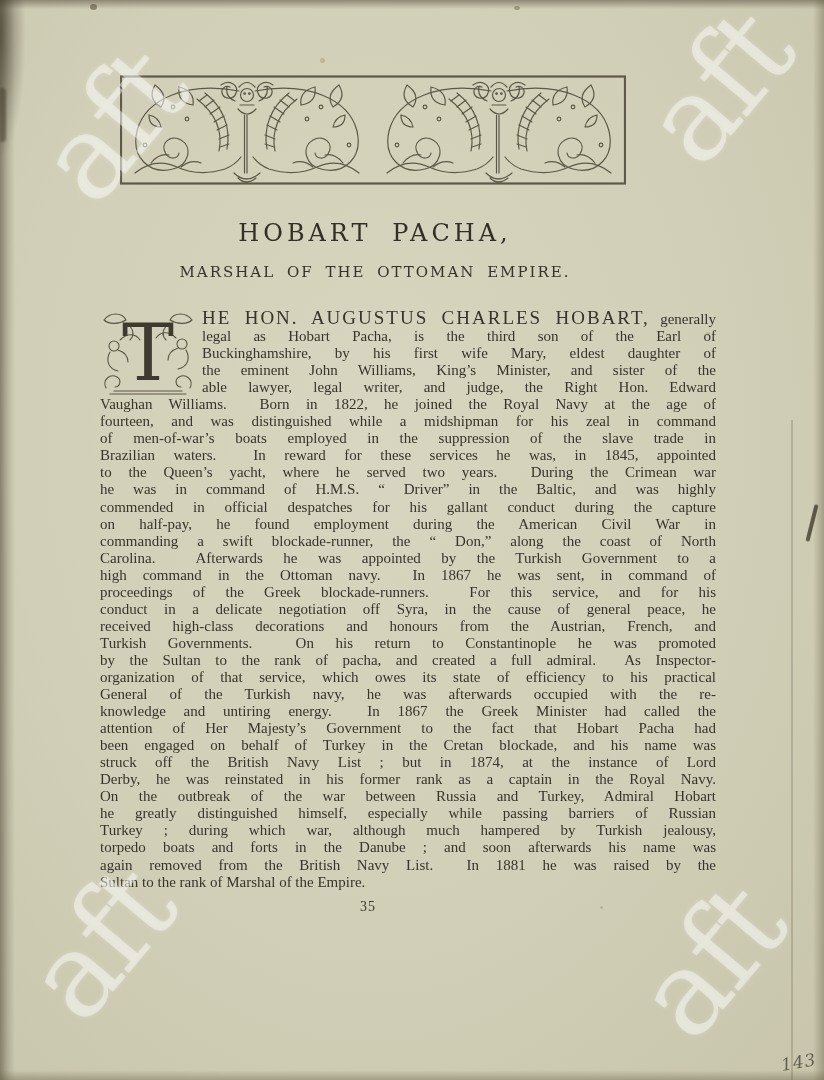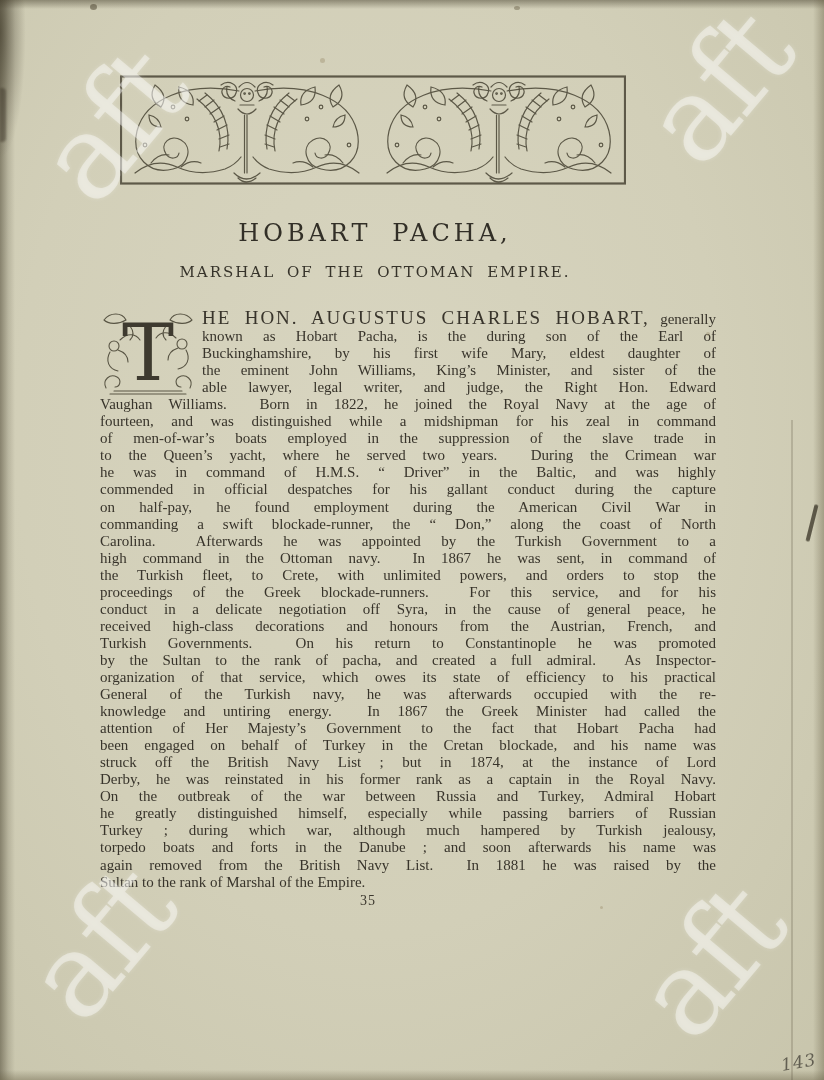--- a/index.html
+++ b/index.html
@@ -40,21 +40,21 @@
     font-family:"DejaVu Serif", serif;font-size:24px;line-height:28px;font-weight:400;
     letter-spacing:4px;word-spacing:9px;color:#322f27;}
   .subtitle{margin:16px 0 0 0;width:824px;text-align:center;transform:translateX(-37px);
     font-family:"DejaVu Serif", serif;font-size:15px;line-height:18px;font-weight:400;
     letter-spacing:2px;word-spacing:5px;color:#36332a;}
   .body-text{margin:28px 0 0 100px;width:616px;font-size:15px;}
   .dropcap{float:left;width:96px;height:85px;margin:1px 6px 0 0;}
   .line{line-height:17.05px;text-align:justify;text-align-last:justify;white-space:normal;}
   .line.last{text-align-last:left;}
   .lead-caps{font-size:19px;letter-spacing:2px;}
-  .page-number{margin-top:2px;width:616px;margin-left:100px;text-align:center;
+  .page-number{margin-top:8px;width:616px;margin-left:100px;text-align:center;
     transform:translateX(-40px);font-size:14px;letter-spacing:1px;color:#3c382e;}
   .handwritten{position:absolute;left:781px;top:1052px;font-style:italic;
     font-family:"DejaVu Serif", serif;font-size:17px;color:rgba(80,76,66,.85);
     transform:rotate(-10deg);letter-spacing:1px;}
 </style>
 </head>
 <body>
 
 <div class="scan">
 
@@ -117,37 +117,37 @@
         <path d="M90,78 c4,-8 -4,-15 -11,-11 c-5,3 -3,10 2,10"></path>
         <path d="M30,16 q6,8 0,14 M66,16 q-6,8 0,14"></path>
         <path d="M14,81 h68 M10,84 h76"></path>
       </g>
       <text x="48" y="70" text-anchor="middle" font-family="DejaVu Serif, serif" font-size="78" fill="#3e3a2f">T</text>
     </svg>
 
     <div class="line"><span class="lead-caps">HE HON. AUGUSTUS CHARLES HOBART,</span><span> generally</span></div>
 
     <div>
-        <div class="line">known as Hobart Pacha, is the during son of the Earl of</div>
+        <div class="line">legal as Hobart Pacha, is the third son of the Earl of</div>
         <div class="line">Buckinghamshire, by his first wife Mary, eldest daughter of</div>
         <div class="line">the eminent John Williams, King’s Minister, and sister of the</div>
         <div class="line">able lawyer, legal writer, and judge, the Right Hon. Edward</div>
       </div>
     <div>
         <div class="line">Vaughan Williams.&nbsp; Born in 1822, he joined the Royal Navy at the age of</div>
         <div class="line">fourteen, and was distinguished while a midshipman for his zeal in command</div>
         <div class="line">of men-of-war’s boats employed in the suppression of the slave trade in</div>
+        <div class="line">Brazilian waters.&nbsp; In reward for these services he was, in 1845, appointed</div>
         <div class="line">to the Queen’s yacht, where he served two years.&nbsp; During the Crimean war</div>
         <div class="line">he was in command of H.M.S. “ Driver” in the Baltic, and was highly</div>
         <div class="line">commended in official despatches for his gallant conduct during the capture</div>
         <div class="line">on half-pay, he found employment during the American Civil War in</div>
         <div class="line">commanding a swift blockade-runner, the “ Don,” along the coast of North</div>
         <div class="line">Carolina.&nbsp; Afterwards he was appointed by the Turkish Government to a</div>
         <div class="line">high command in the Ottoman navy.&nbsp; In 1867 he was sent, in command of</div>
-        <div class="line">the Turkish fleet, to Crete, with unlimited powers, and orders to stop the</div>
         <div class="line">proceedings of the Greek blockade-runners.&nbsp; For this service, and for his</div>
         <div class="line">conduct in a delicate negotiation off Syra, in the cause of general peace, he</div>
         <div class="line">received high-class decorations and honours from the Austrian, French, and</div>
         <div class="line">Turkish Governments.&nbsp; On his return to Constantinople he was promoted</div>
         <div class="line">by the Sultan to the rank of pacha, and created a full admiral.&nbsp; As Inspector-</div>
         <div class="line">organization of that service, which owes its state of efficiency to his practical</div>
         <div class="line">General of the Turkish navy, he was afterwards occupied with the re-</div>
         <div class="line">knowledge and untiring energy.&nbsp; In 1867 the Greek Minister had called the</div>
         <div class="line">attention of Her Majesty’s Government to the fact that Hobart Pacha had</div>
         <div class="line">been engaged on behalf of Turkey in the Cretan blockade, and his name was</div>

